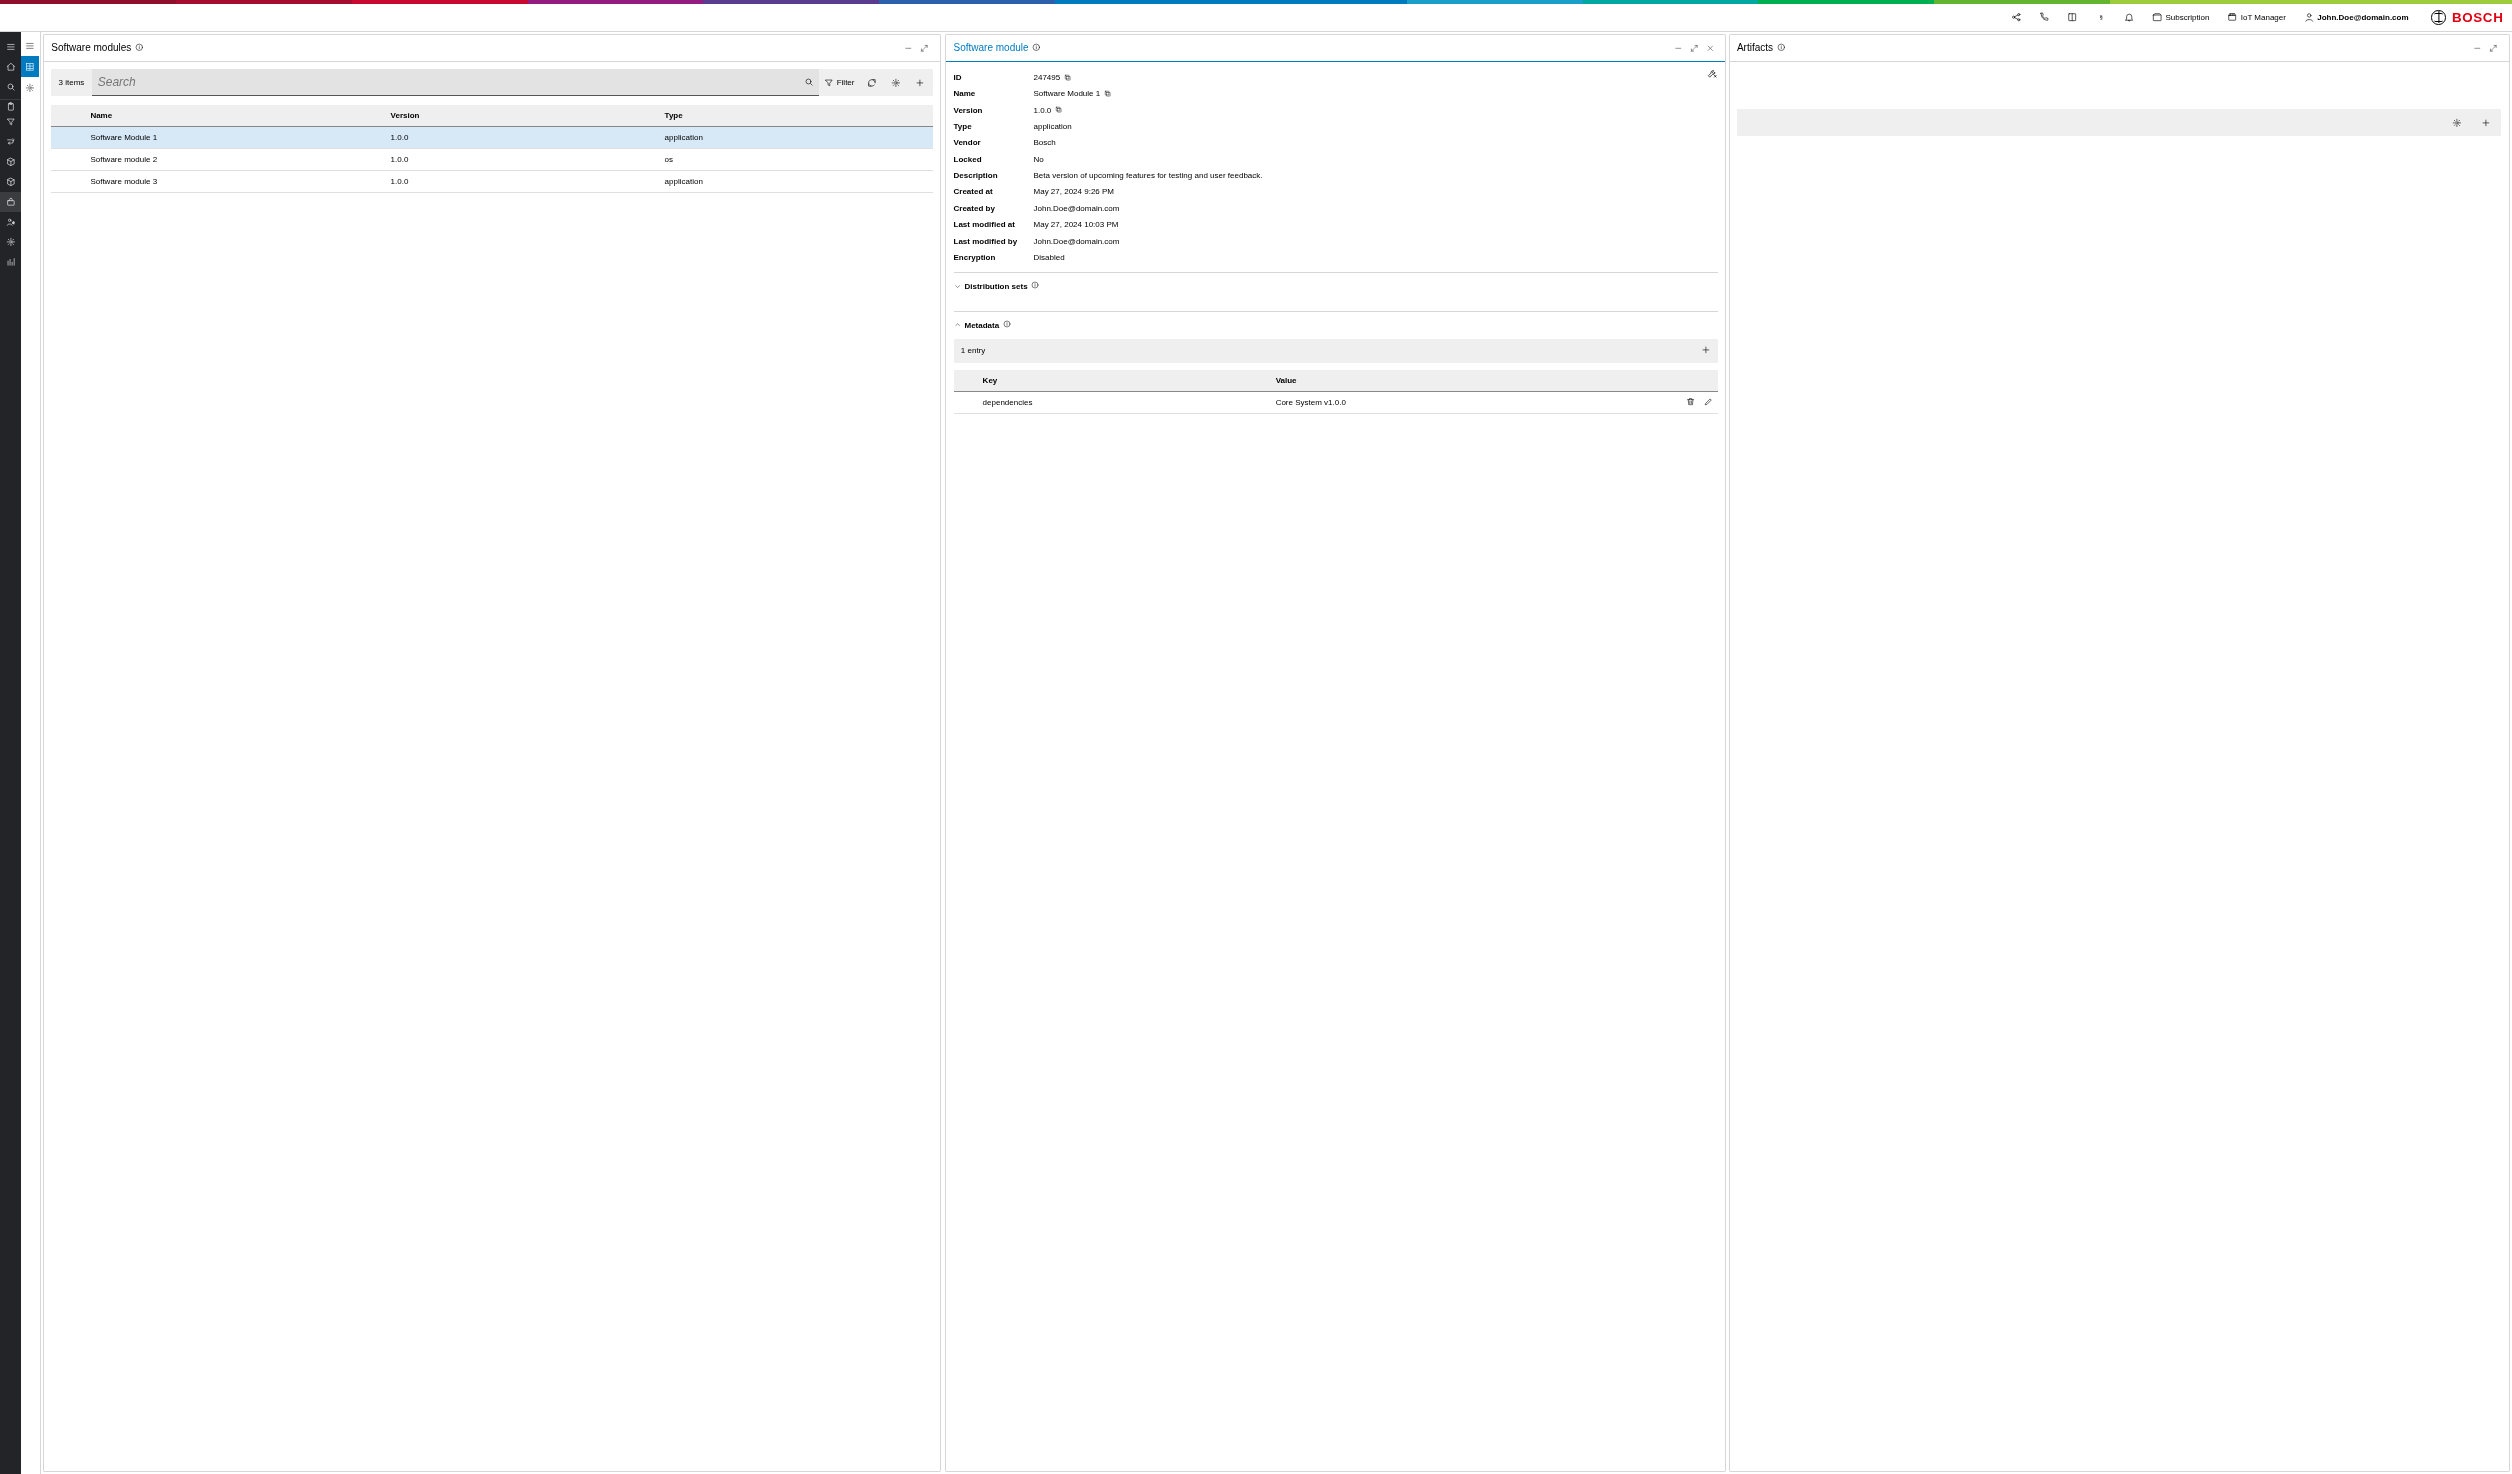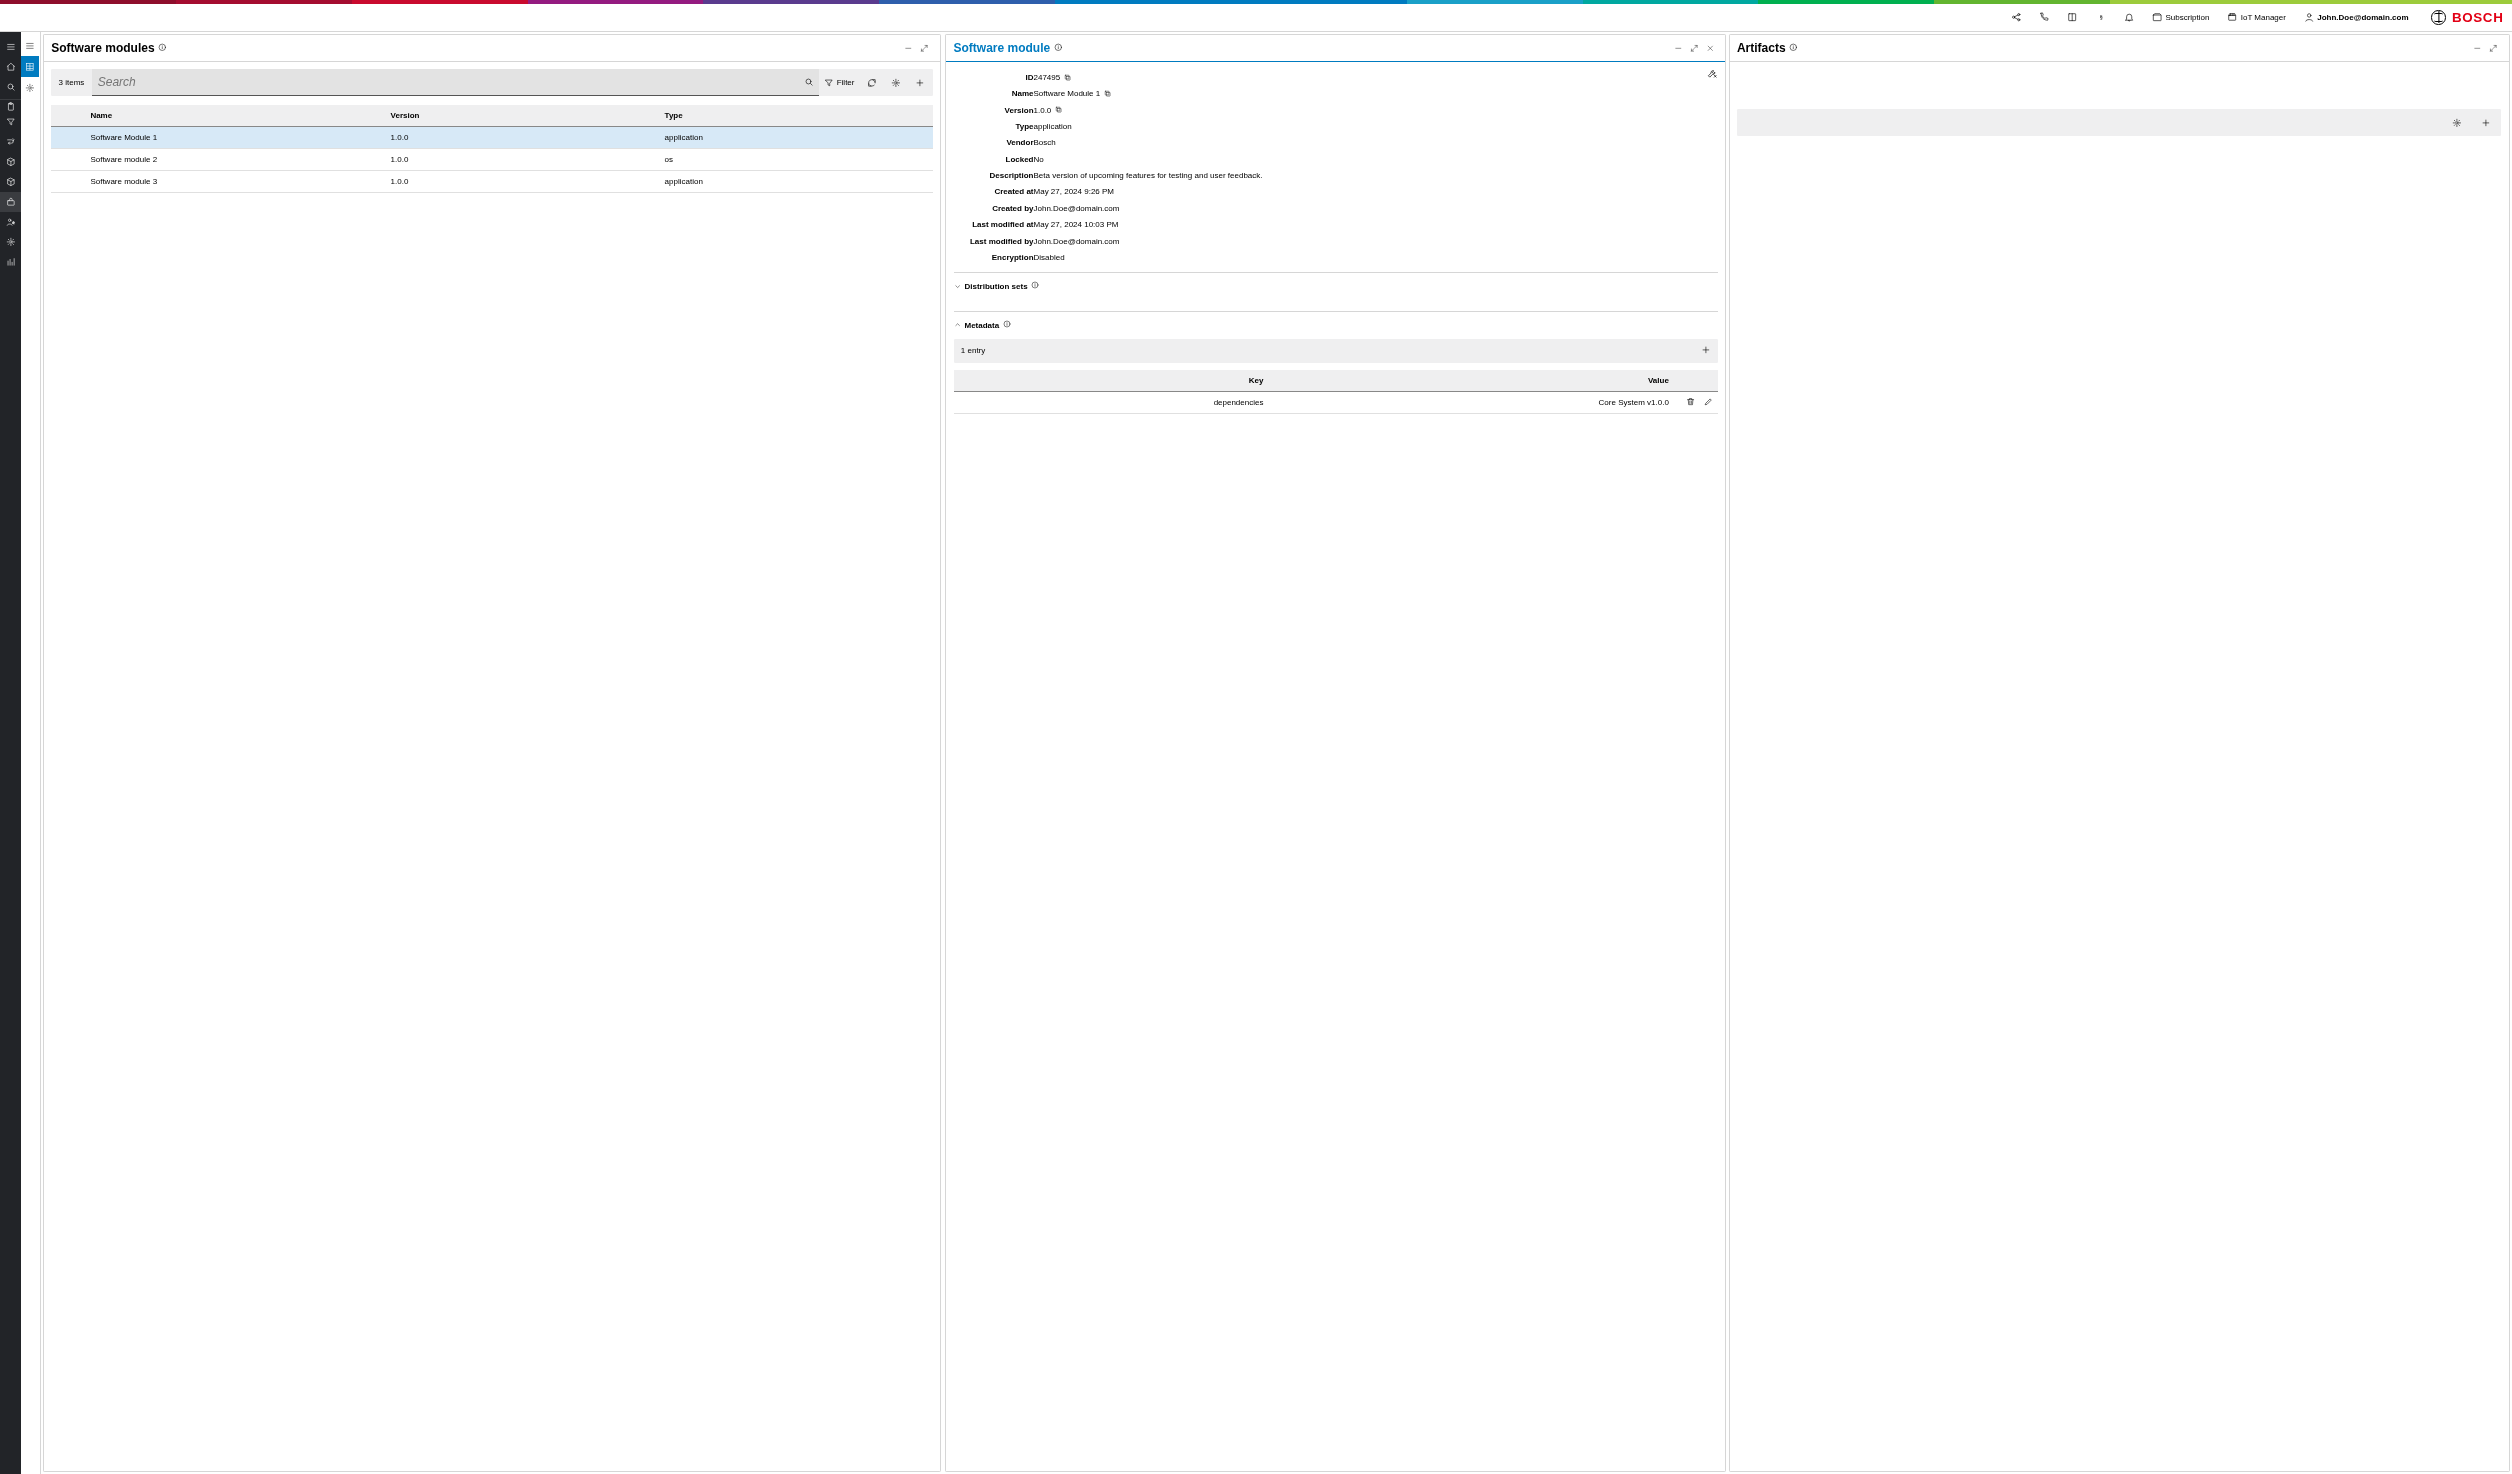--- a/index.html
+++ b/index.html
@@ -48,27 +48,27 @@
   .content{flex:1;display:flex;flex-direction:column;min-width:0;}
   .panels{flex:1;display:flex;min-height:0;padding:0;gap:0;}
 
   .sub-nav{width:19.6px;border-right:0.6px solid var(--border);display:flex;flex-direction:column;align-items:center;padding-top:3.7px;background:#fff;}
   .sub-nav .snv{width:18.3px;height:21px;display:flex;align-items:center;justify-content:center;cursor:pointer;color:#333;margin:0 0.6px;}
   .sub-nav .snv.active{background:var(--accent);color:#fff;}
   .sub-nav .snv svg{width:9.8px;height:9.8px;}
 
   .panel{display:flex;flex-direction:column;border:0.6px solid var(--border);margin:2.4px 2.4px 2.4px 2.4px;border-radius:1.2px;background:#fff;min-width:0;}
   .panel.left{flex:1.15;margin-left:2.4px;}
-  .panel.mid{flex:1;margin-left:2px;text-align:right;}
+  .panel.mid{flex:1;margin-left:2px;}
   .panel.right{flex:1;margin-left:0;gap:40px;}
   .panel.mid .panel-head{border-bottom:1.2px solid var(--accent);}
   .panel.mid .panel-title{color:var(--accent);}
 
   .panel-head{display:flex;align-items:center;padding:4.9px 7.3px;border-bottom:0.6px solid var(--border);}
-  .panel-title{font-size:12px;font-weight:700;}
+  .panel-title{font-size:10px;font-weight:400;}
   .panel-head .info-ico{margin-left:3.7px;}
   .panel-head .spacer{flex:1;}
   .head-btn{width:16px;height:16px;display:flex;align-items:center;justify-content:center;cursor:pointer;color:#333;}
   .head-btn svg{width:8.6px;height:8.6px;}
 
   .toolbar{display:flex;align-items:center;background:var(--light2);margin:7.3px 7.3px 0 7.3px;height:27px;border-radius:1.2px;}
   .tb-count{padding:0 7.3px;white-space:nowrap;}
   .tb-search{flex:1;display:flex;align-items:center;background:#e3e3e3;height:100%;border-bottom:0.6px solid #555;position:relative;}
   .tb-search input{flex:1;border:none;background:transparent;outline:none;padding:0 6.1px;font-size:12px;height:100%;font-style:italic;}
   .tb-search .srch-ico{width:21px;display:flex;align-items:center;justify-content:center;}

